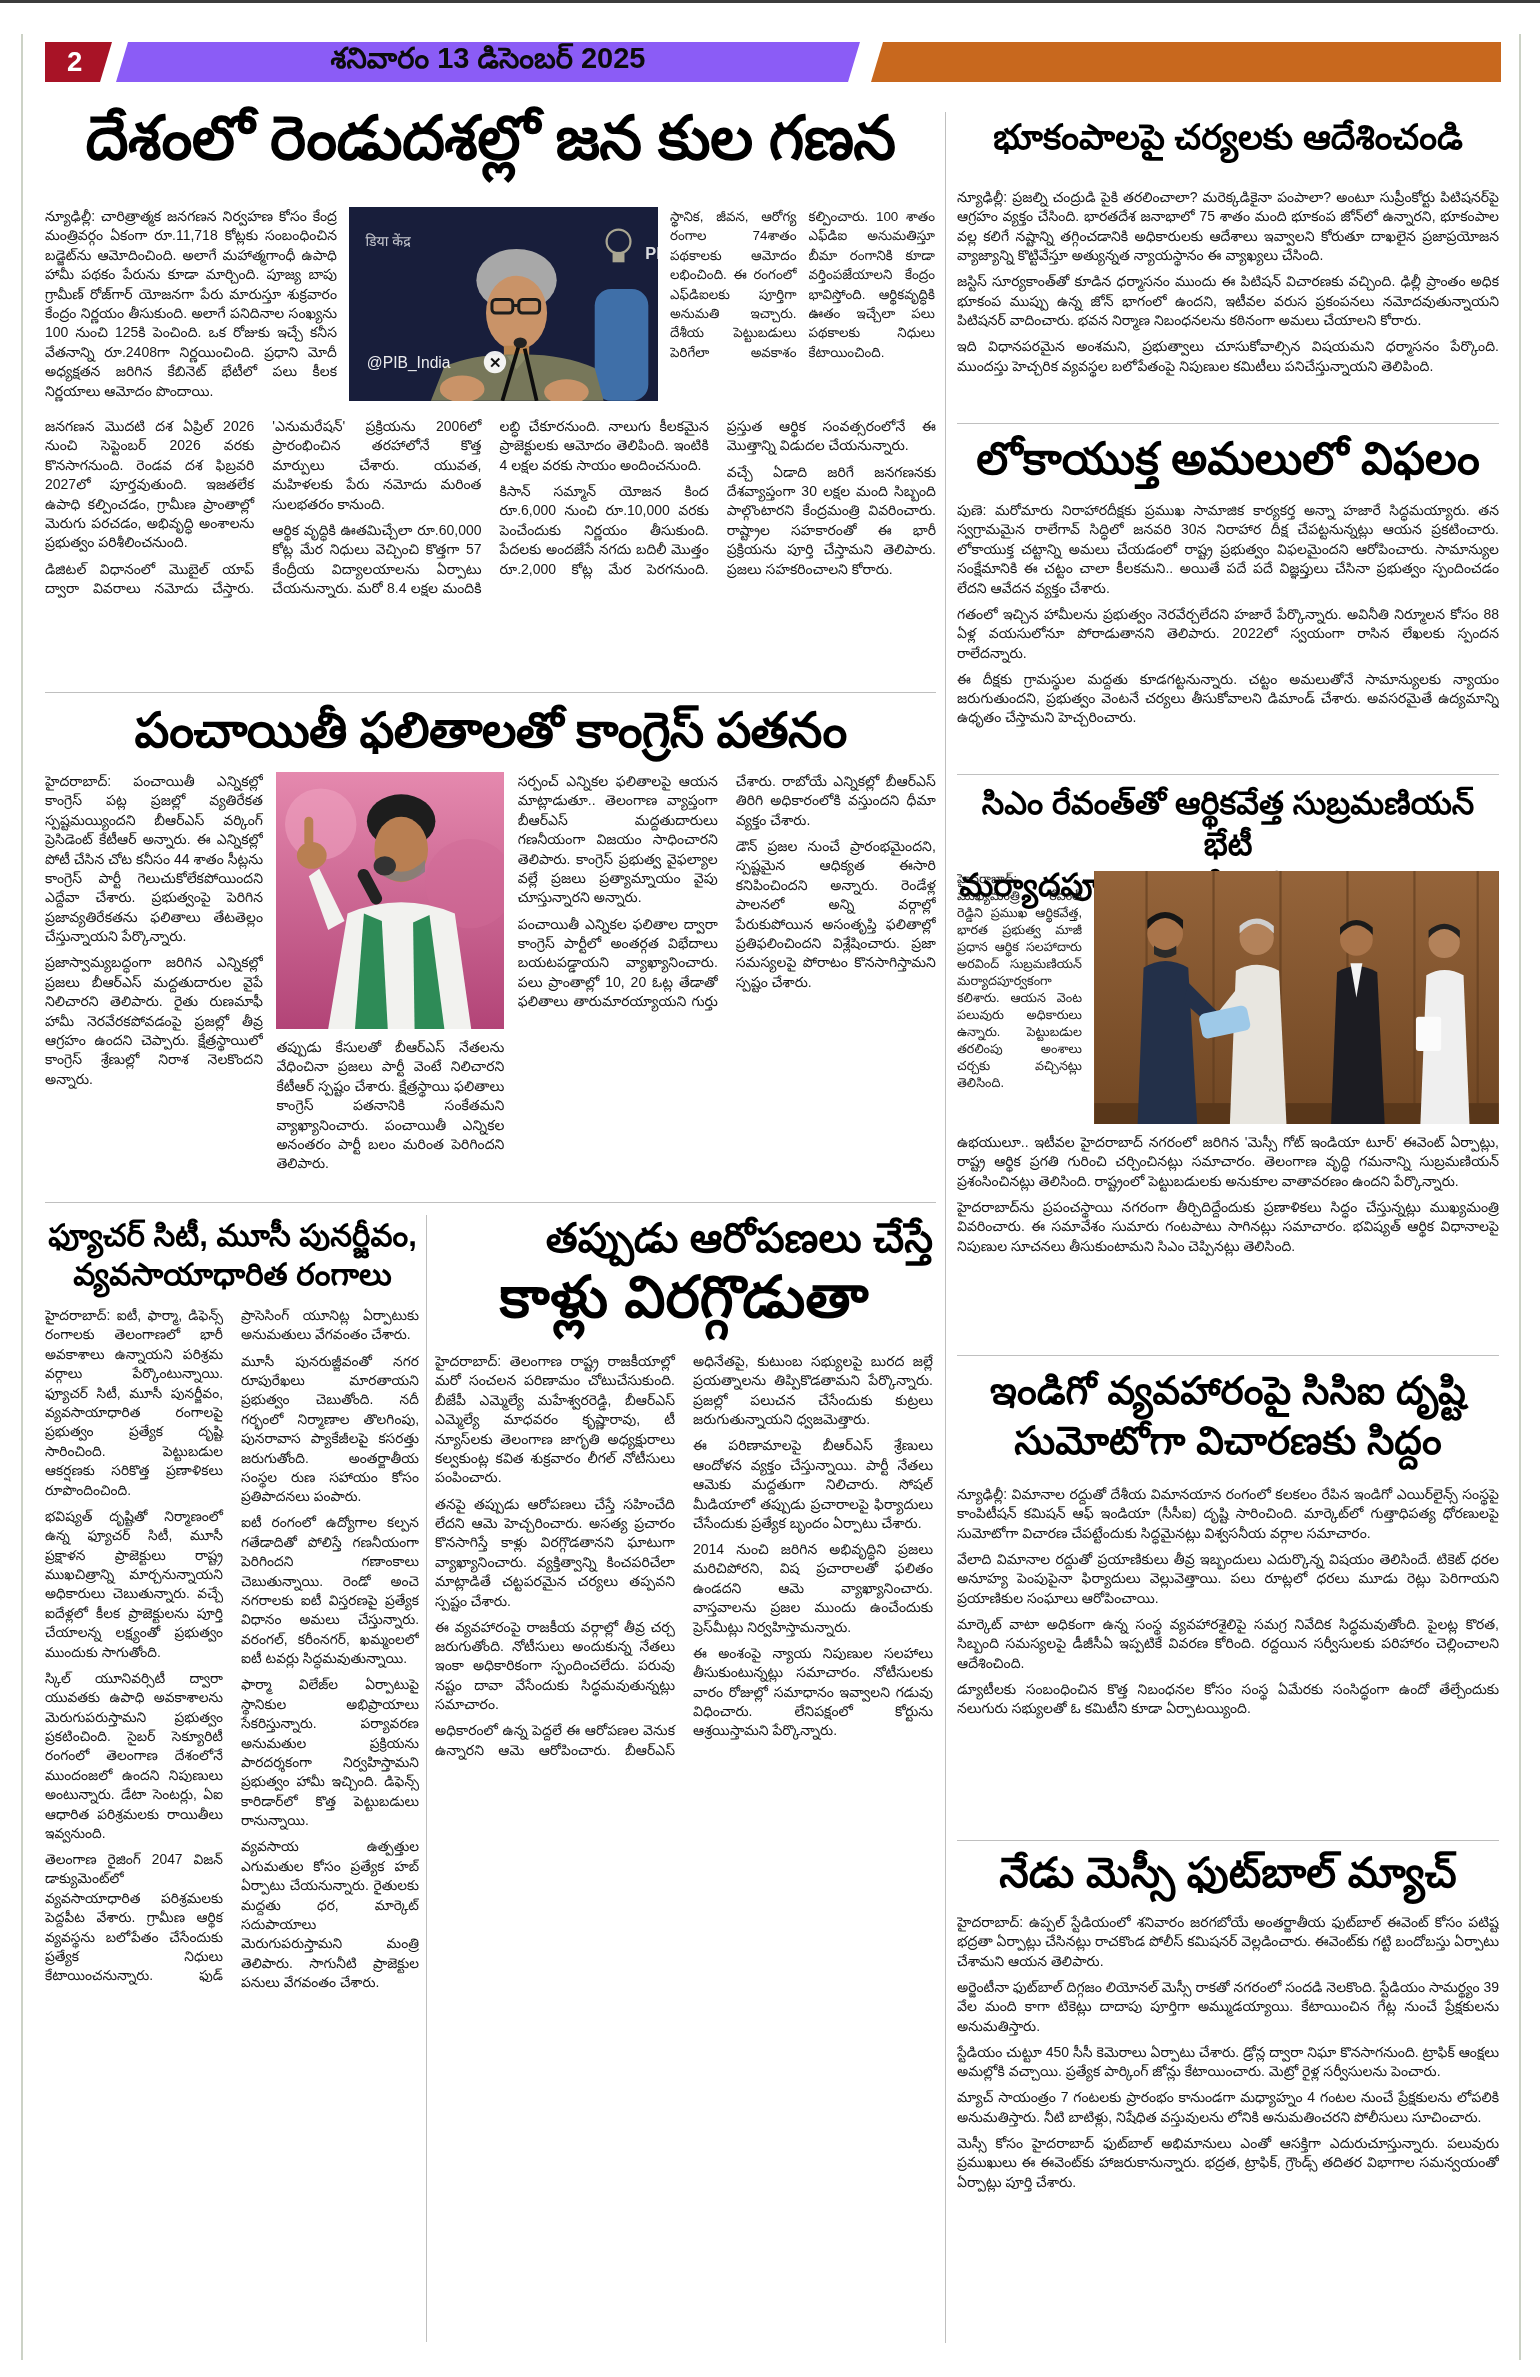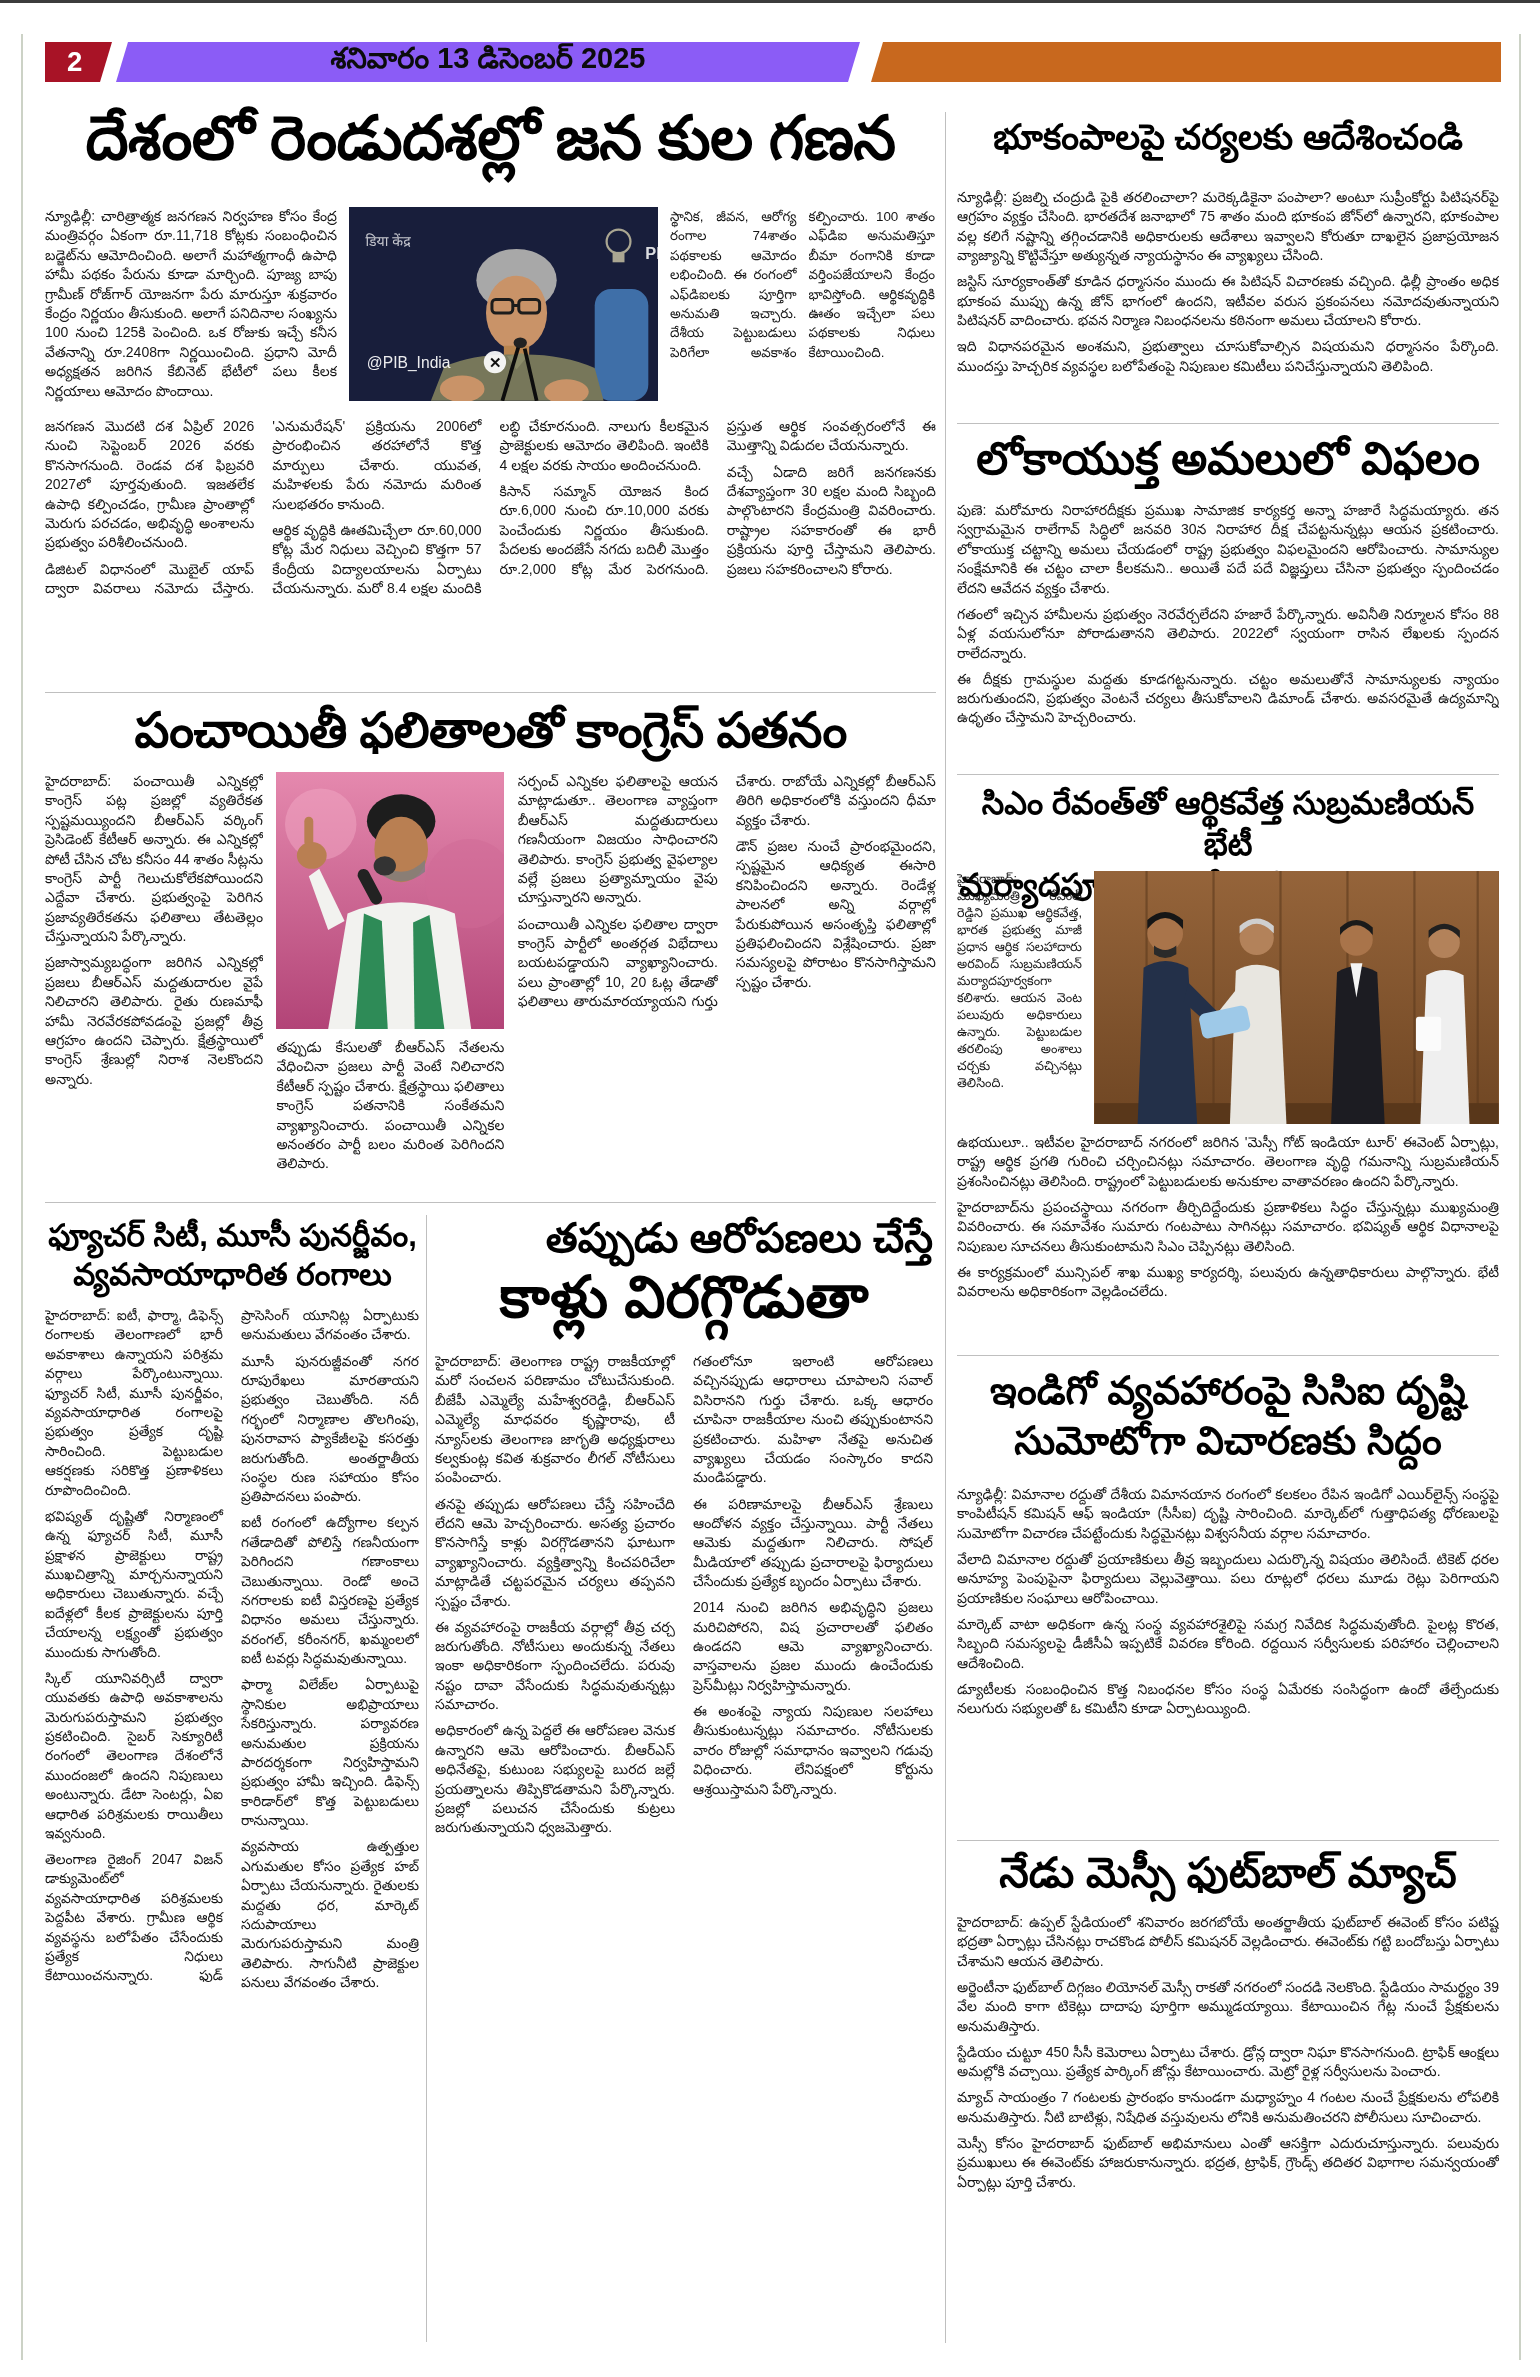--- a/index.html
+++ b/index.html
@@ -231,21 +231,20 @@
       <p>వ్యవసాయ ఉత్పత్తుల ఎగుమతుల కోసం ప్రత్యేక హబ్ ఏర్పాటు చేయనున్నారు. రైతులకు మద్దతు ధర, మార్కెట్ సదుపాయాలు మెరుగుపరుస్తామని మంత్రి తెలిపారు. సాగునీటి ప్రాజెక్టుల పనులు వేగవంతం చేశారు.</p>
     </div>
 
   <h3 class="hl-alleg1">తప్పుడు ఆరోపణలు చేస్తే</h3>
   <h3 class="hl-alleg2">కాళ్లు విరగ్గొడుతా</h3>
   <div class="alleg-body body cols2">
       <p>హైదరాబాద్: తెలంగాణ రాష్ట్ర రాజకీయాల్లో మరో సంచలన పరిణామం చోటుచేసుకుంది. బీజేపీ ఎమ్మెల్యే మహేశ్వరరెడ్డి, బీఆర్ఎస్ ఎమ్మెల్యే మాధవరం కృష్ణారావు, టీ న్యూస్‌లకు తెలంగాణ జాగృతి అధ్యక్షురాలు కల్వకుంట్ల కవిత శుక్రవారం లీగల్ నోటీసులు పంపించారు.</p>
       <p>తనపై తప్పుడు ఆరోపణలు చేస్తే సహించేది లేదని ఆమె హెచ్చరించారు. అసత్య ప్రచారం కొనసాగిస్తే కాళ్లు విరగ్గొడతానని ఘాటుగా వ్యాఖ్యానించారు. వ్యక్తిత్వాన్ని కించపరిచేలా మాట్లాడితే చట్టపరమైన చర్యలు తప్పవని స్పష్టం చేశారు.</p>
       <p>ఈ వ్యవహారంపై రాజకీయ వర్గాల్లో తీవ్ర చర్చ జరుగుతోంది. నోటీసులు అందుకున్న నేతలు ఇంకా అధికారికంగా స్పందించలేదు. పరువు నష్టం దావా వేసేందుకు సిద్ధమవుతున్నట్లు సమాచారం.</p>
       <p>అధికారంలో ఉన్న పెద్దలే ఈ ఆరోపణల వెనుక ఉన్నారని ఆమె ఆరోపించారు. బీఆర్ఎస్ అధినేతపై, కుటుంబ సభ్యులపై బురద జల్లే ప్రయత్నాలను తిప్పికొడతామని పేర్కొన్నారు. ప్రజల్లో పలుచన చేసేందుకు కుట్రలు జరుగుతున్నాయని ధ్వజమెత్తారు.</p>
-      <p>గతంలోనూ ఇలాంటి ఆరోపణలు వచ్చినప్పుడు ఆధారాలు చూపాలని సవాల్ విసిరానని గుర్తు చేశారు. ఒక్క ఆధారం చూపినా రాజకీయాల నుంచి తప్పుకుంటానని ప్రకటించారు. మహిళా నేతపై అనుచిత వ్యాఖ్యలు చేయడం సంస్కారం కాదని మండిపడ్డారు.</p>
       <p>ఈ పరిణామాలపై బీఆర్ఎస్ శ్రేణులు ఆందోళన వ్యక్తం చేస్తున్నాయి. పార్టీ నేతలు ఆమెకు మద్దతుగా నిలిచారు. సోషల్ మీడియాలో తప్పుడు ప్రచారాలపై ఫిర్యాదులు చేసేందుకు ప్రత్యేక బృందం ఏర్పాటు చేశారు.</p>
       <p>2014 నుంచి జరిగిన అభివృద్ధిని ప్రజలు మరిచిపోరని, విష ప్రచారాలతో ఫలితం ఉండదని ఆమె వ్యాఖ్యానించారు. వాస్తవాలను ప్రజల ముందు ఉంచేందుకు ప్రెస్‌మీట్లు నిర్వహిస్తామన్నారు.</p>
       <p>ఈ అంశంపై న్యాయ నిపుణుల సలహాలు తీసుకుంటున్నట్లు సమాచారం. నోటీసులకు వారం రోజుల్లో సమాధానం ఇవ్వాలని గడువు విధించారు. లేనిపక్షంలో కోర్టును ఆశ్రయిస్తామని పేర్కొన్నారు.</p>
     </div>
 
   <h3 class="hl-quake">భూకంపాలపై చర్యలకు ఆదేశించండి</h3>
   <div class="rail-body quake-body body">
       <p>న్యూఢిల్లీ: ప్రజల్ని చంద్రుడి పైకి తరలించాలా? మరెక్కడికైనా పంపాలా? అంటూ సుప్రీంకోర్టు పిటిషనర్‌పై ఆగ్రహం వ్యక్తం చేసింది. భారతదేశ జనాభాలో 75 శాతం మంది భూకంప జోన్‌లో ఉన్నారని, భూకంపాల వల్ల కలిగే నష్టాన్ని తగ్గించడానికి అధికారులకు ఆదేశాలు ఇవ్వాలని కోరుతూ దాఖలైన ప్రజాప్రయోజన వ్యాజ్యాన్ని కొట్టివేస్తూ అత్యున్నత న్యాయస్థానం ఈ వ్యాఖ్యలు చేసింది.</p>
       <p>జస్టిస్ సూర్యకాంత్‌తో కూడిన ధర్మాసనం ముందు ఈ పిటిషన్ విచారణకు వచ్చింది. ఢిల్లీ ప్రాంతం అధిక భూకంప ముప్పు ఉన్న జోన్ భాగంలో ఉందని, ఇటీవల వరుస ప్రకంపనలు నమోదవుతున్నాయని పిటిషనర్ వాదించారు. భవన నిర్మాణ నిబంధనలను కఠినంగా అమలు చేయాలని కోరారు.</p>
       <p>ఇది విధానపరమైన అంశమని, ప్రభుత్వాలు చూసుకోవాల్సిన విషయమని ధర్మాసనం పేర్కొంది. ముందస్తు హెచ్చరిక వ్యవస్థల బలోపేతంపై నిపుణుల కమిటీలు పనిచేస్తున్నాయని తెలిపింది.</p>
@@ -307,21 +306,20 @@
         <circle cx="470" cy="96" r="21" fill="#b3825a"></circle>
         <path d="M449 90 Q470 66 491 90 L491 80 Q470 62 449 80 Z" fill="#202020"></path>
         <path d="M438 340 L446 140 Q470 126 496 140 L504 340 Z" fill="#efefef"></path>
         <rect x="432" y="196" width="34" height="46" rx="4" fill="#fbfbfb"></rect>
       </g>
     </svg>
   </div>
   <div class="rail-body revanth-body body">
       <p>ఉభయులూ.. ఇటీవల హైదరాబాద్ నగరంలో జరిగిన 'మెస్సీ గోట్ ఇండియా టూర్' ఈవెంట్ ఏర్పాట్లు, రాష్ట్ర ఆర్థిక ప్రగతి గురించి చర్చించినట్లు సమాచారం. తెలంగాణ వృద్ధి గమనాన్ని సుబ్రమణియన్ ప్రశంసించినట్లు తెలిసింది. రాష్ట్రంలో పెట్టుబడులకు అనుకూల వాతావరణం ఉందని పేర్కొన్నారు.</p>
       <p>హైదరాబాద్‌ను ప్రపంచస్థాయి నగరంగా తీర్చిదిద్దేందుకు ప్రణాళికలు సిద్ధం చేస్తున్నట్లు ముఖ్యమంత్రి వివరించారు. ఈ సమావేశం సుమారు గంటపాటు సాగినట్లు సమాచారం. భవిష్యత్ ఆర్థిక విధానాలపై నిపుణుల సూచనలు తీసుకుంటామని సిఎం చెప్పినట్లు తెలిసింది.</p>
-      <p>ఈ కార్యక్రమంలో మున్సిపల్ శాఖ ముఖ్య కార్యదర్శి, పలువురు ఉన్నతాధికారులు పాల్గొన్నారు. భేటీ వివరాలను అధికారికంగా వెల్లడించలేదు.</p>
     </div>
 
   <h3 class="hl-indigo">
     <span>ఇండిగో వ్యవహారంపై సిసిఐ దృష్టి</span><br>
     <span>సుమోటోగా విచారణకు సిద్దం</span>
   </h3>
   <div class="rail-body indigo-body body">
       <p>న్యూఢిల్లీ: విమానాల రద్దుతో దేశీయ విమానయాన రంగంలో కలకలం రేపిన ఇండిగో ఎయిర్‌లైన్స్ సంస్థపై కాంపిటీషన్ కమిషన్ ఆఫ్ ఇండియా (సీసీఐ) దృష్టి సారించింది. మార్కెట్‌లో గుత్తాధిపత్య ధోరణులపై సుమోటోగా విచారణ చేపట్టేందుకు సిద్ధమైనట్లు విశ్వసనీయ వర్గాల సమాచారం.</p>
       <p>వేలాది విమానాల రద్దుతో ప్రయాణికులు తీవ్ర ఇబ్బందులు ఎదుర్కొన్న విషయం తెలిసిందే. టికెట్ ధరల అనూహ్య పెంపుపైనా ఫిర్యాదులు వెల్లువెత్తాయి. పలు రూట్లలో ధరలు మూడు రెట్లు పెరిగాయని ప్రయాణికుల సంఘాలు ఆరోపించాయి.</p>
       <p>మార్కెట్ వాటా అధికంగా ఉన్న సంస్థ వ్యవహారశైలిపై సమగ్ర నివేదిక సిద్ధమవుతోంది. పైలట్ల కొరత, సిబ్బంది సమస్యలపై డీజీసీఏ ఇప్పటికే వివరణ కోరింది. రద్దయిన సర్వీసులకు పరిహారం చెల్లించాలని ఆదేశించింది.</p>

